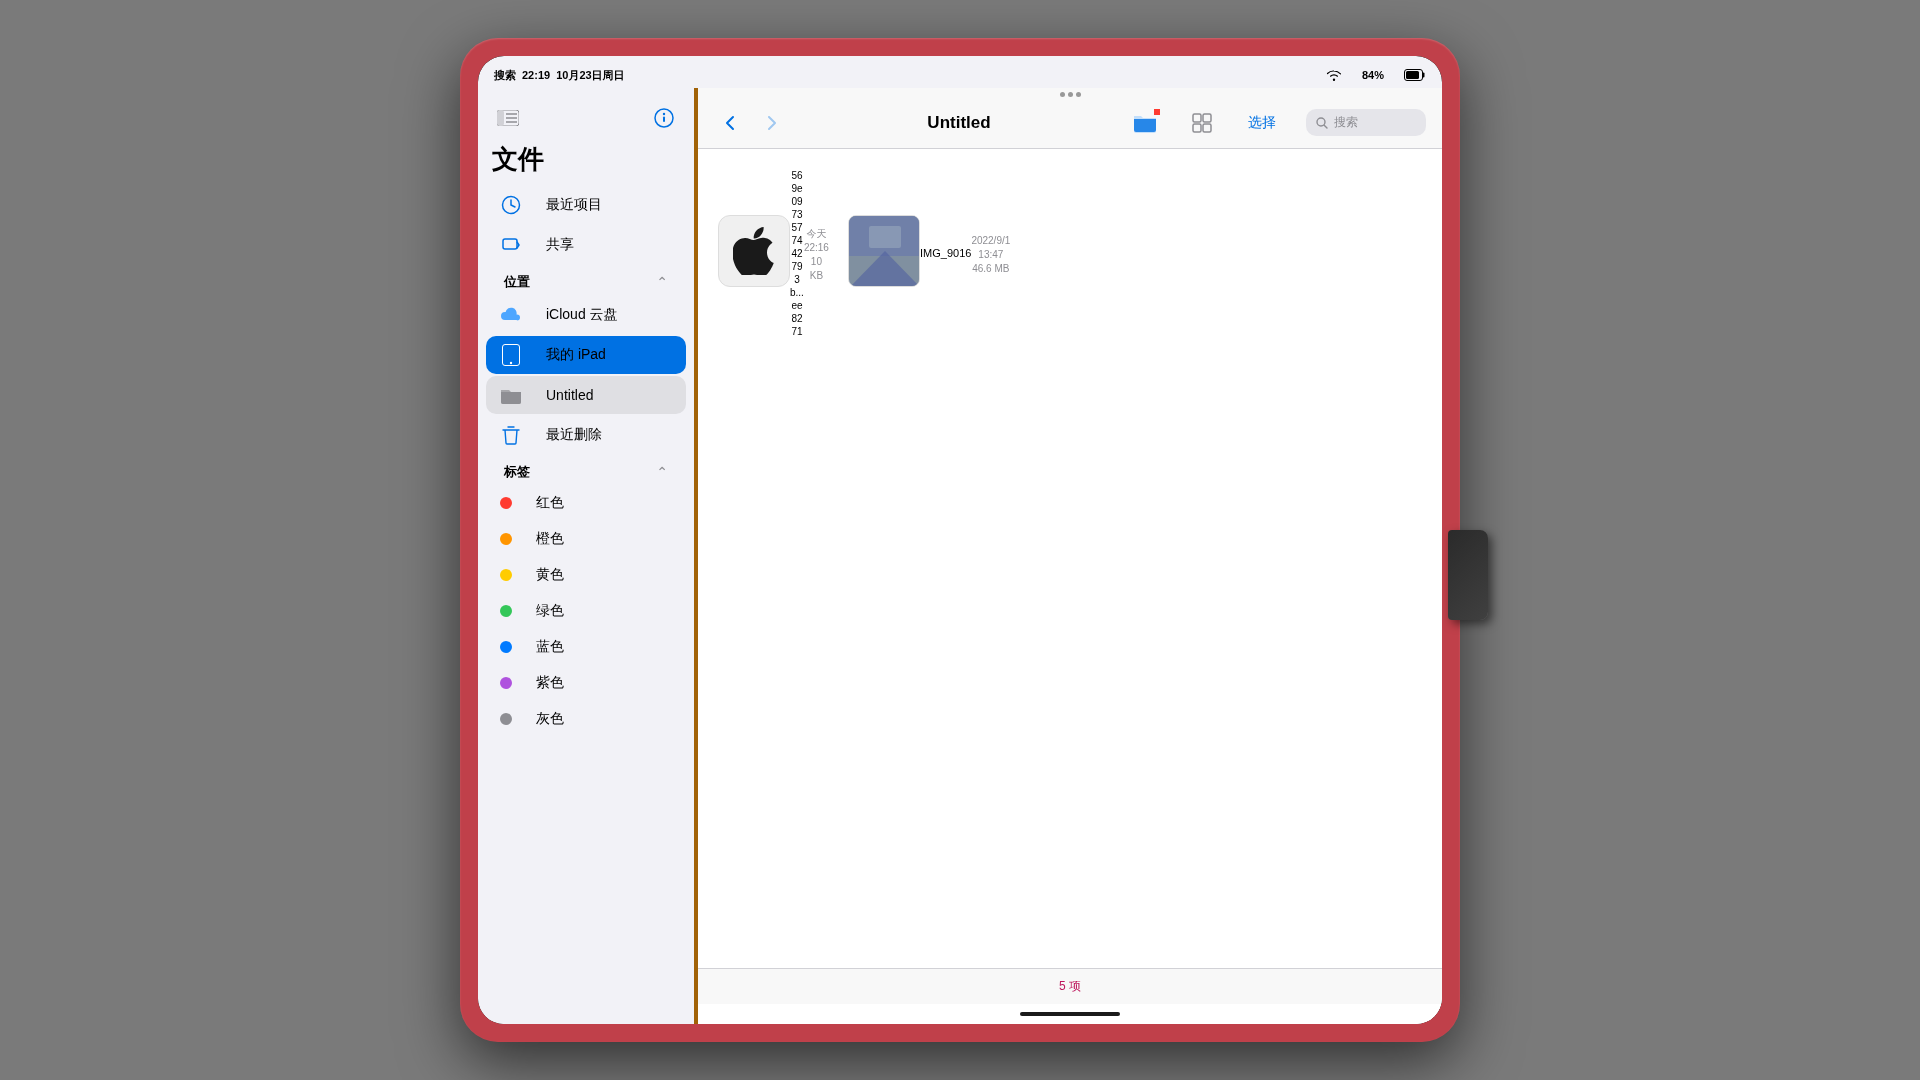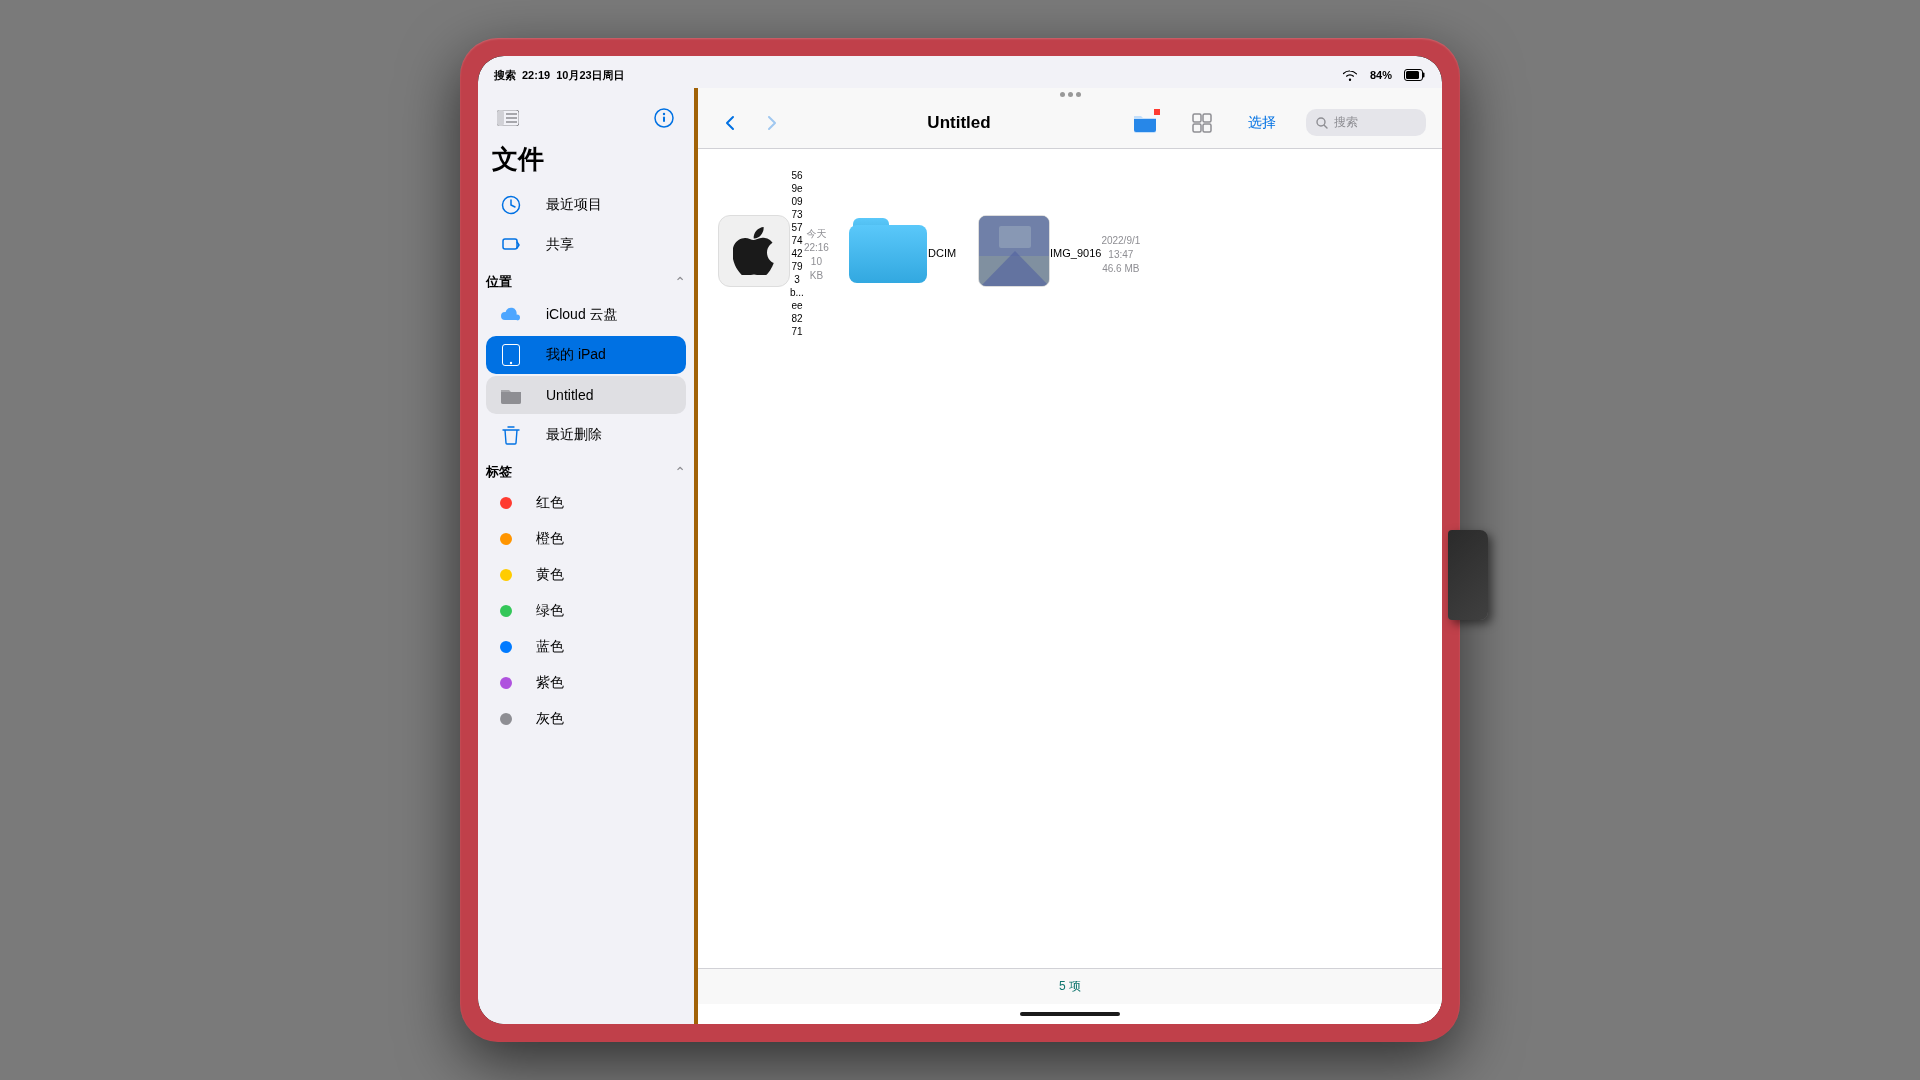--- a/index.html
+++ b/index.html
@@ -75,21 +75,21 @@
 
     .status-left {
       display: flex;
       align-items: center;
       gap: 6px;
     }
 
     .status-right {
       display: flex;
       align-items: center;
-      gap: 12px;
+      gap: 20px;
     }
 
     
     .main-area {
       flex: 1;
       display: flex;
       overflow: hidden;
     }
 
     
@@ -339,21 +339,21 @@
 
     
     .bottom-bar {
       height: 36px;
       background: #f8f8f8;
       border-top: 1px solid #d1d1d6;
       display: flex;
       align-items: center;
       justify-content: center;
       font-size: 12px;
-      color: #0f766e;
+      color: #be185d;
       flex-shrink: 0;
     }
 
     .home-indicator {
       height: 20px;
       display: flex;
       align-items: center;
       justify-content: center;
       background: #fff;
     }
@@ -368,21 +368,21 @@
     .three-dots-row {
       display: flex;
       gap: 3px;
       align-items: center;
     }
 
     .section-header-row {
       display: flex;
       align-items: center;
       justify-content: space-between;
-      padding: 8px 8px 4px;
+      padding: 8px 26px 4px;
     }
   </style>
 </head>
 <body>
 
 <div class="ipad-frame">
   <div class="ipad-inner">
     <div class="ios-screen">
 
       <div class="status-bar">
@@ -599,29 +599,20 @@
                   <svg width="42" height="48" viewBox="0 0 42 48" fill="none">
                     <path d="M34 25.5c0-6.5 5.3-9.6 5.5-9.8-3-4.4-7.6-5-9.3-5-4-.4-7.7 2.4-9.8 2.4-2 0-5.1-2.3-8.4-2.2-4.3.1-8.3 2.5-10.5 6.4-4.5 7.8-1.2 19.4 3.2 25.8 2.1 3.1 4.7 6.6 8 6.5 3.2-.1 4.4-2.1 8.3-2.1 3.9 0 5 2.1 8.4 2 3.5-.1 5.7-3.2 7.8-6.3 2.4-3.6 3.4-7 3.5-7.2-.1-.1-6.7-2.6-6.7-10.5z" fill="#1a1a1a"></path>
                     <path d="M28 8c1.8-2.1 2.9-5.1 2.6-8-2.5.1-5.5 1.7-7.3 3.8-1.6 1.9-3 4.9-2.6 7.8 2.8.2 5.6-1.5 7.3-3.6z" fill="#1a1a1a"></path>
                   </svg>
                 </div>
               </div>
               <div class="file-name" style="font-size:10px;word-break:break-all;">569e09735774<br>42793b...ee8271</div>
               <div class="file-meta">今天 22:16<br>10 KB</div>
             </div>
 
-            <div class="file-item">
-              <div class="file-icon">
-                <div class="folder-icon-shape">
-                  <div class="folder-tab"></div>
-                  <div class="folder-body"></div>
-                </div>
-              </div>
-              <div class="file-name">DCIM</div>
-            </div>
 
 
             <div class="file-item">
               <div class="file-icon">
                 <div class="img-thumb">
                   <div class="img-thumb-img9016">
                     <svg width="72" height="72" viewBox="0 0 72 72" fill="none">
                       <rect width="72" height="72" fill="#8090a0"></rect>
                       <rect x="0" y="0" width="72" height="40" fill="#7080a8"></rect>
                       <polygon points="0,72 36,35 72,72" fill="#5060a0" opacity="0.6"></polygon>

